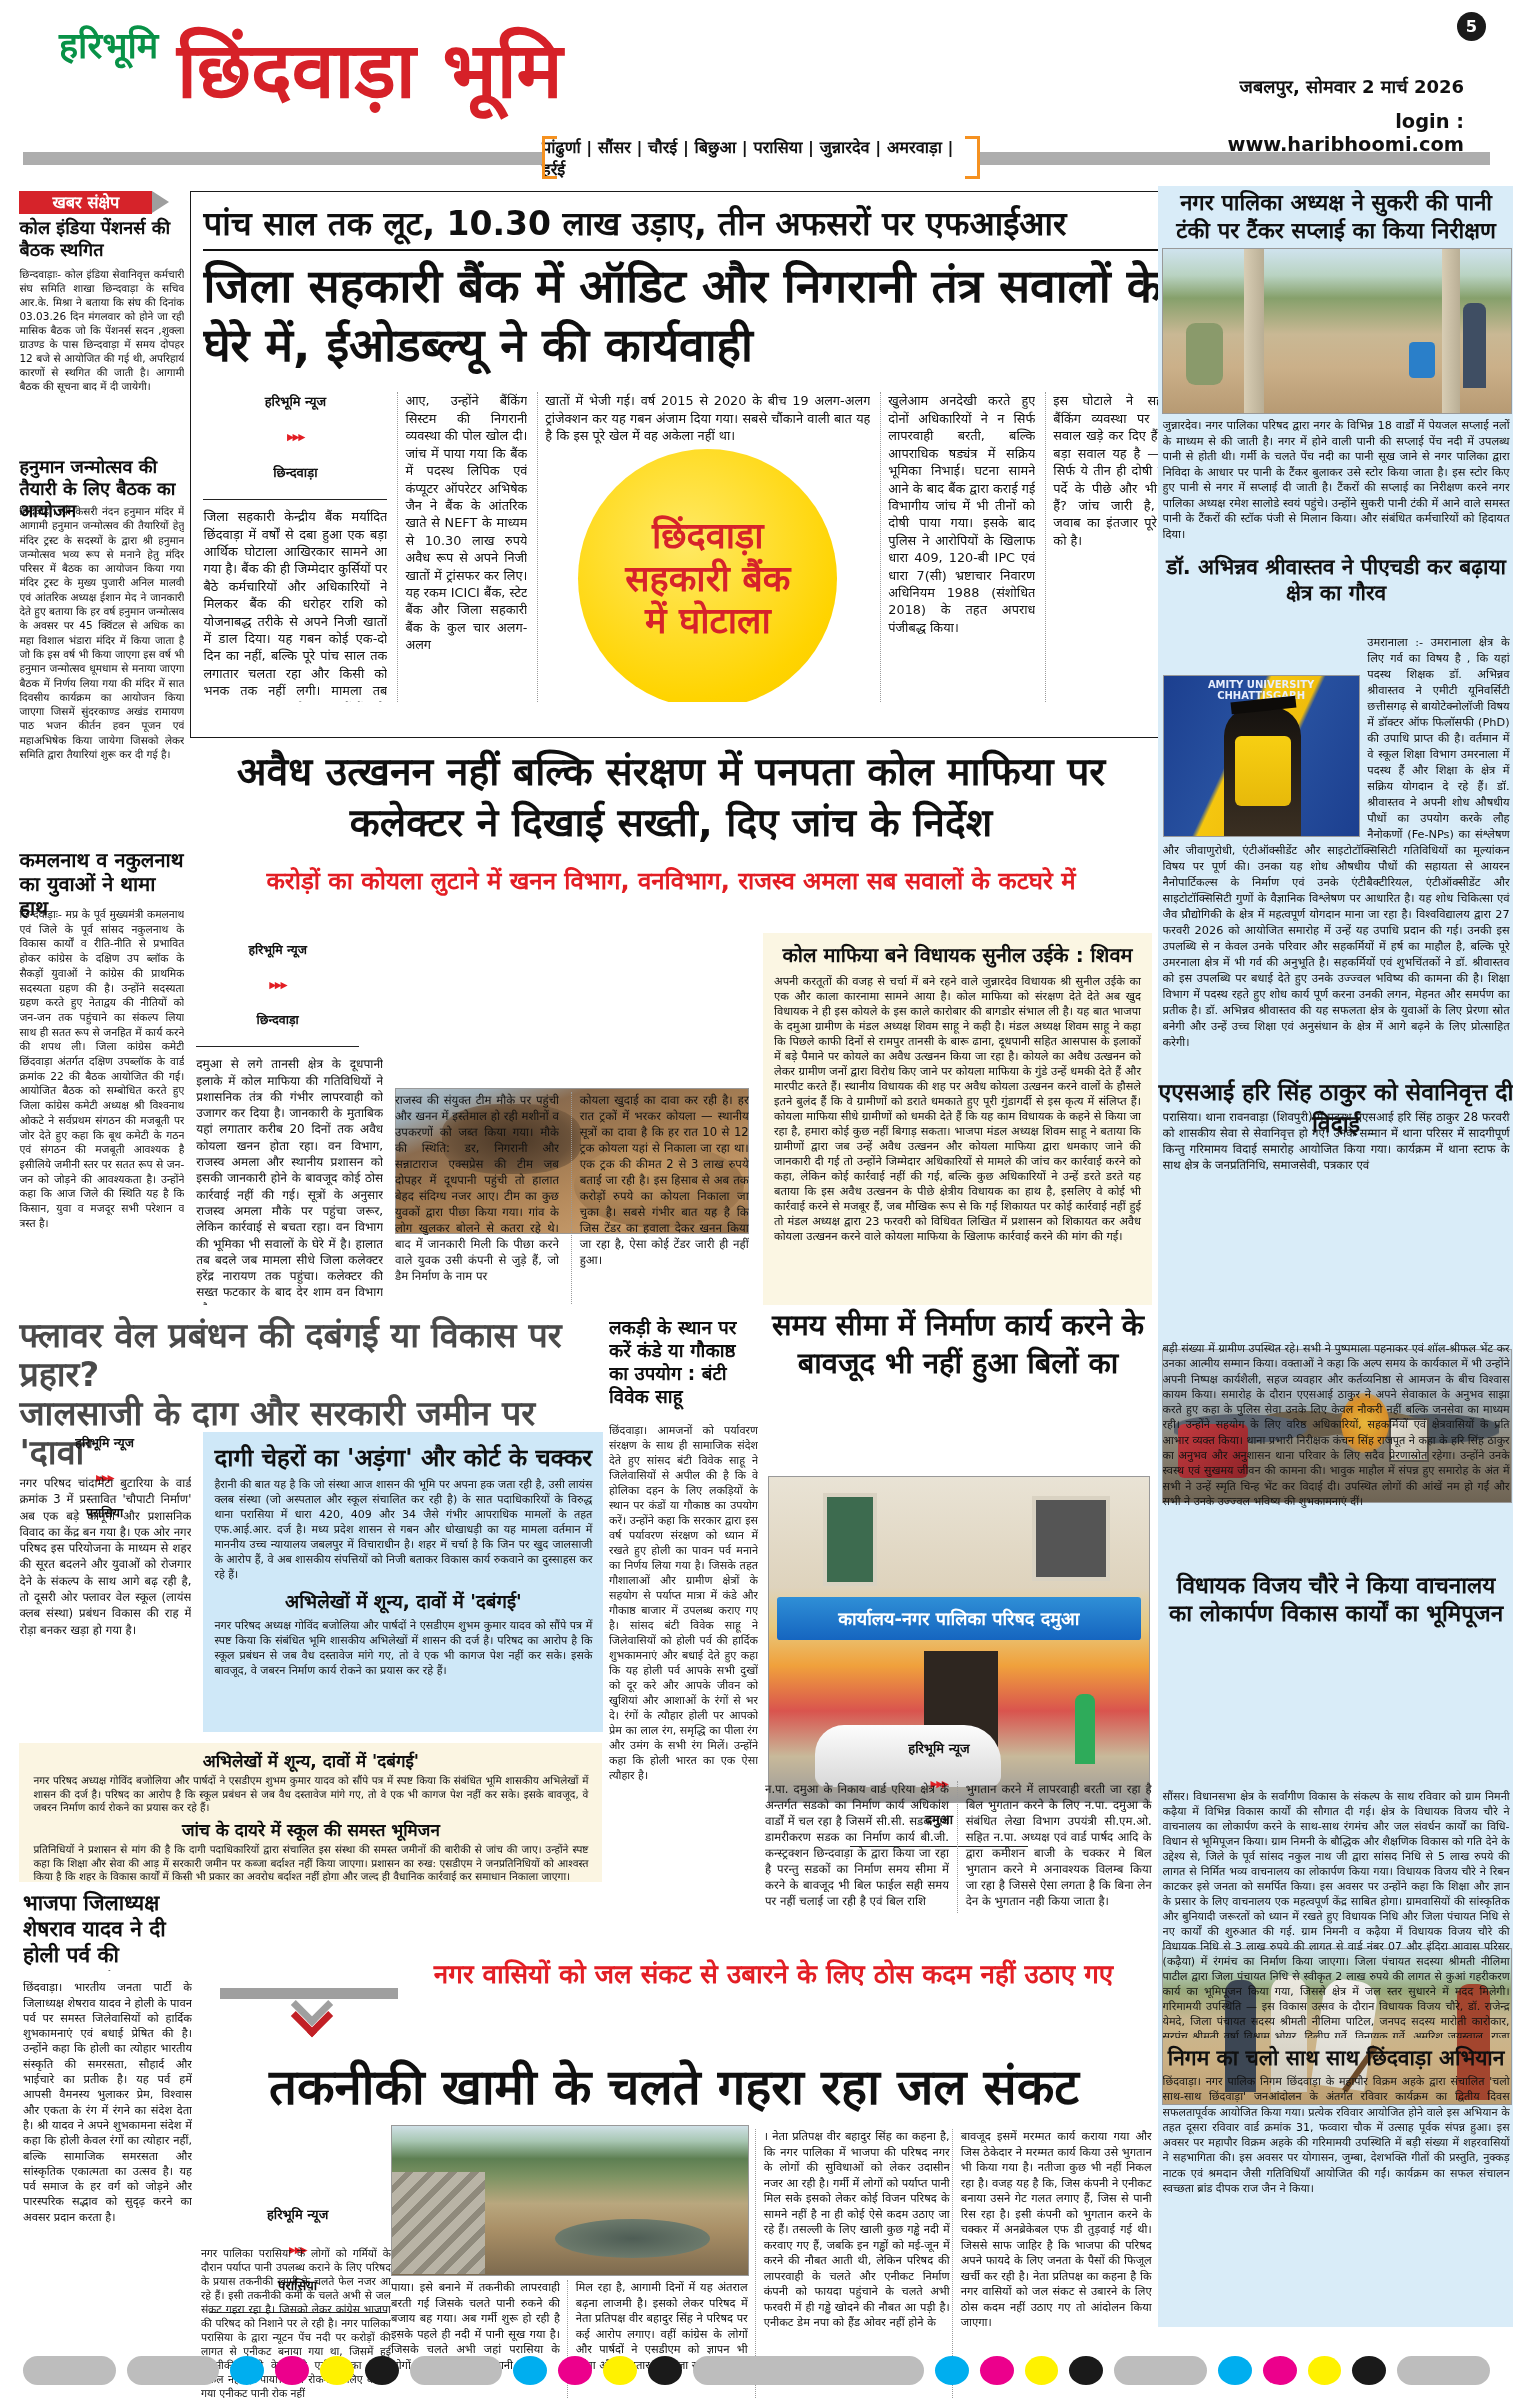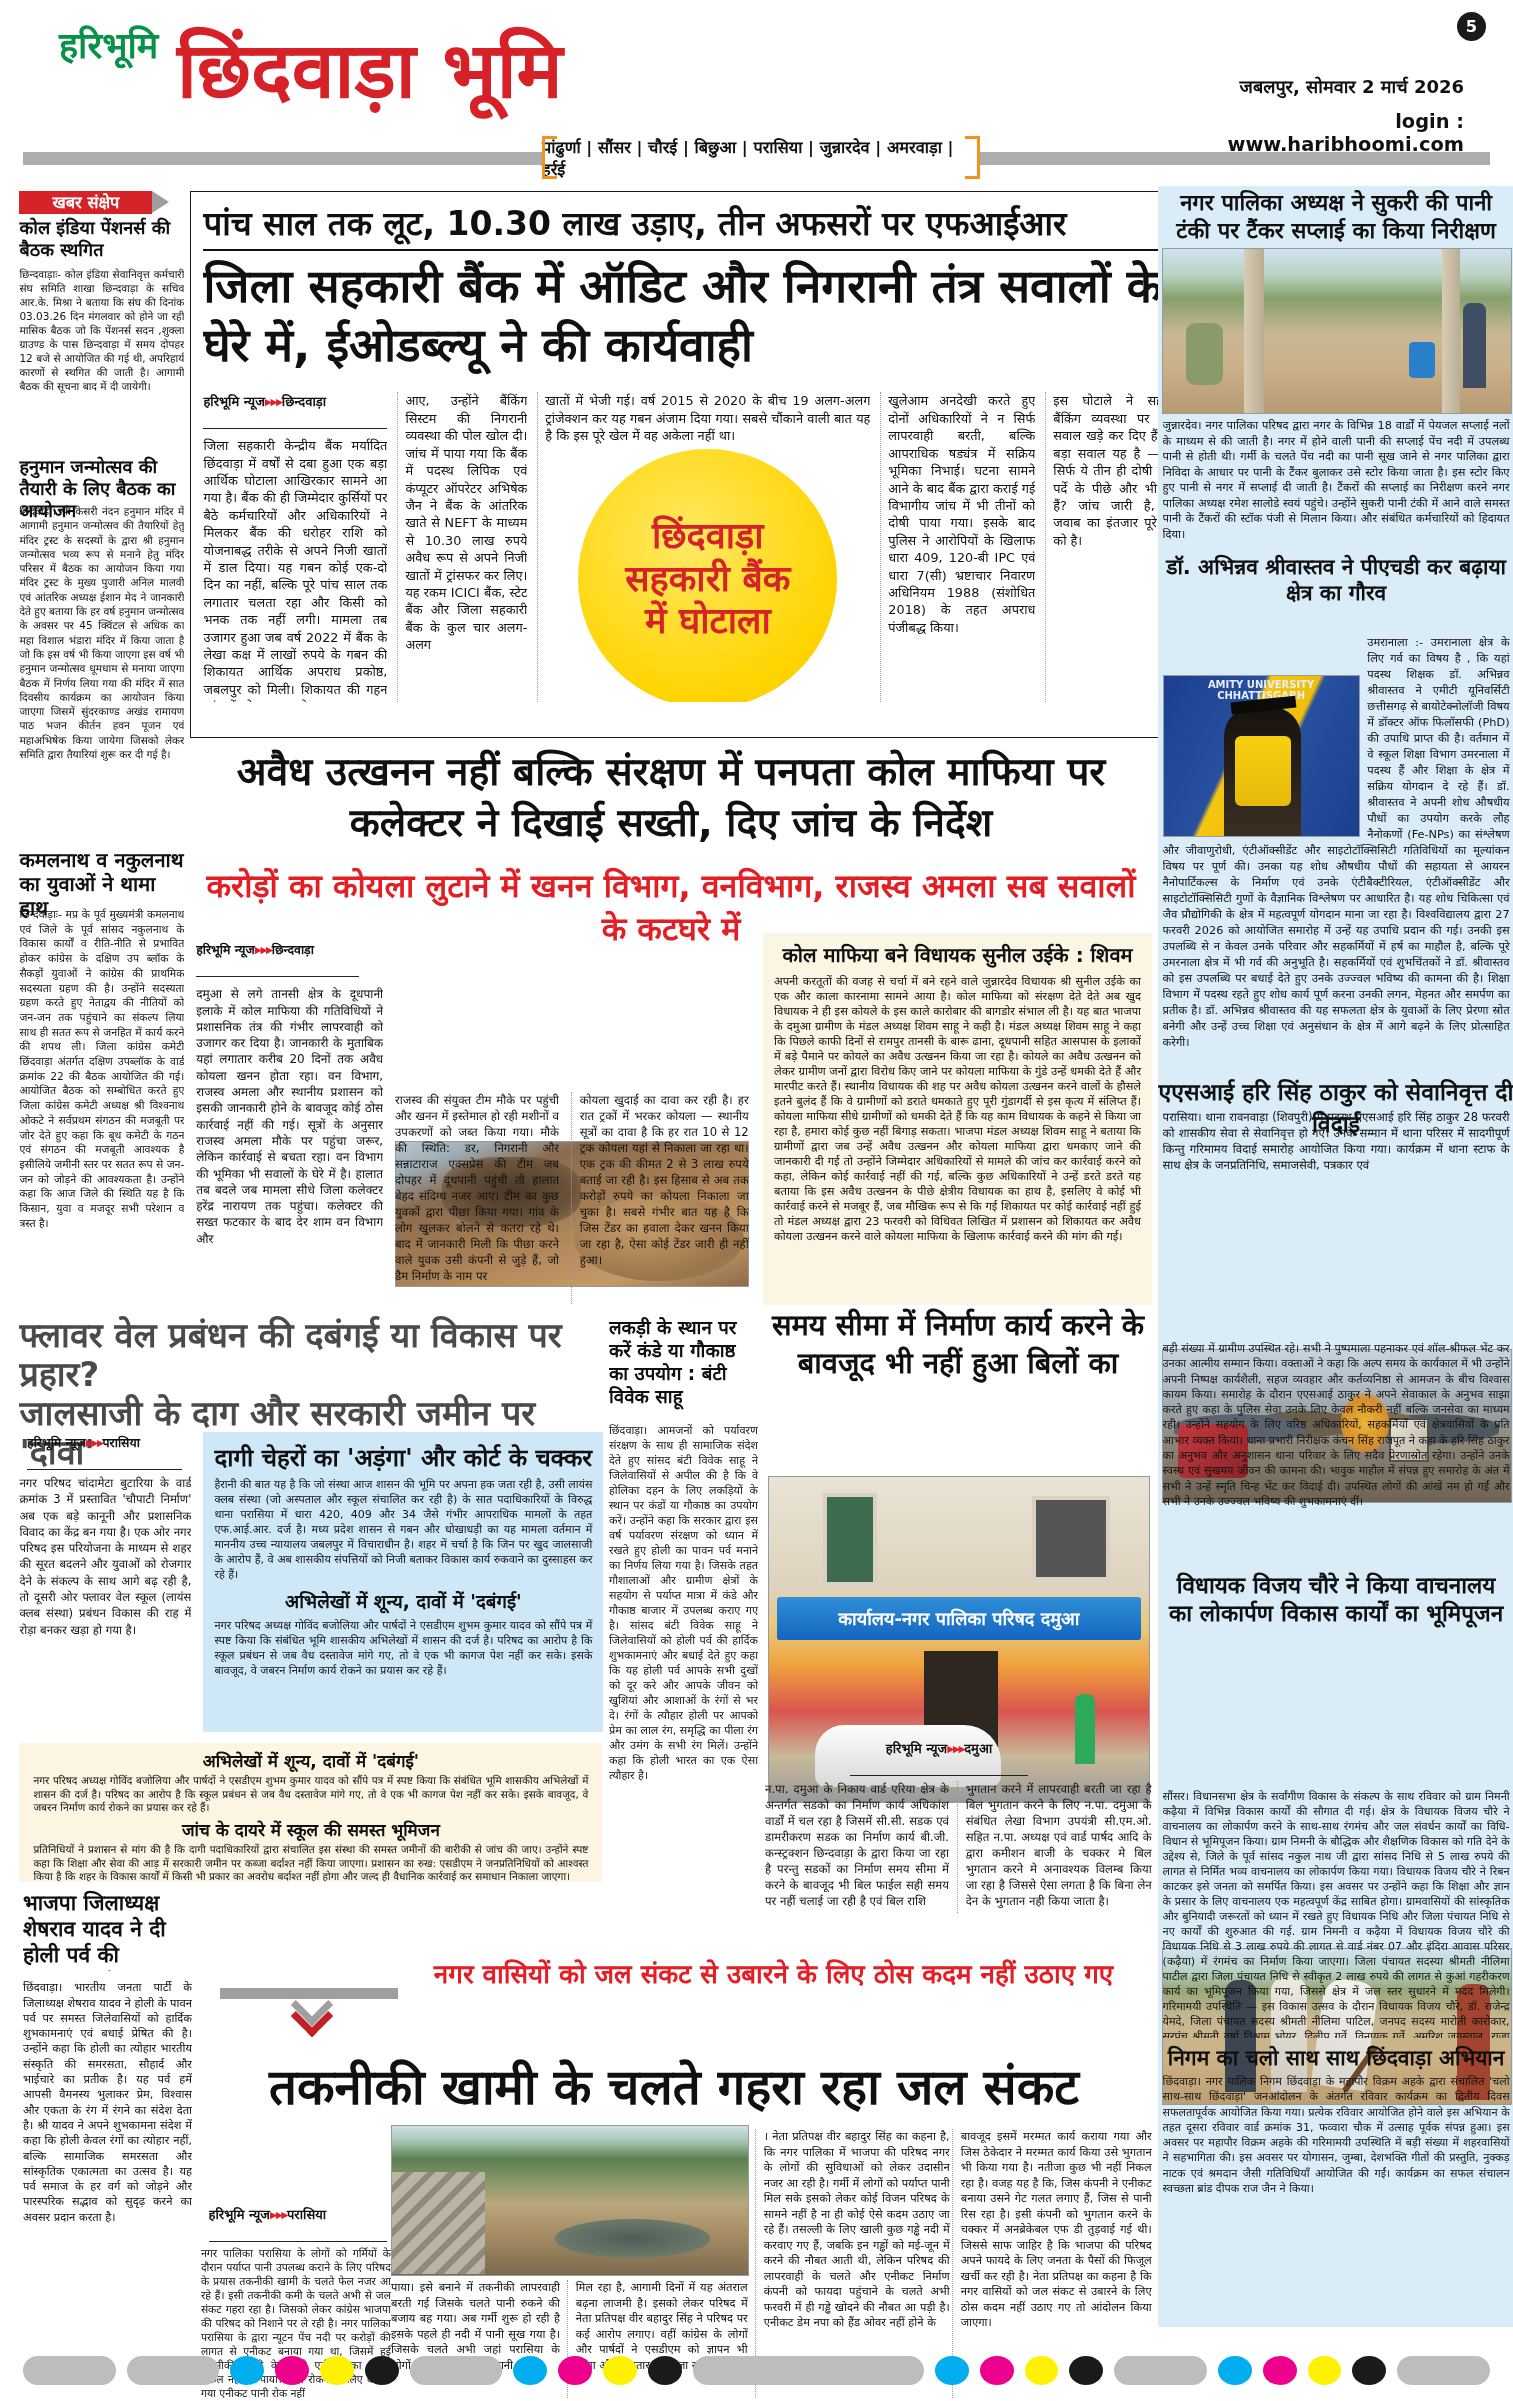--- a/index.html
+++ b/index.html
@@ -5,21 +5,21 @@
   html,body{margin:0;padding:0;background:#e8e8e8;}
   #page{position:relative;width:1514px;height:2401px;background:#ffffff;
     font-family:"DejaVu Sans",sans-serif;color:#111;overflow:hidden;}
   .abs{position:absolute;}
   .jt{text-align:justify;}
   .bold{font-weight:bold;}
   .center{text-align:center;}
   .clip{overflow:hidden;}
   .hl{font-weight:bold;color:#101010;}
   .byline{font-weight:bold;font-size:13px;border-bottom:1.5px solid #222;
-    padding-bottom:18px;display:flex;align-items:center;gap:0;white-space:nowrap;overflow:hidden;}
+    padding-bottom:18px;display:flex;align-items:center;gap:21px;white-space:nowrap;overflow:hidden;flex-direction:column;}
   .byline .arr{color:#e31e24;font-size:9.3px;letter-spacing:-1.5px;}
   .photo{position:relative;overflow:hidden;border:0.8px solid #999;}
   .vline{border-left:0.8px dotted #9a9a9a;}
   .colgap{display:flex;}
   p{margin:0;}
   
   .flag{background:#d6232a;color:#fff;font-weight:bold;text-align:center;}
   .flag-tail{position:absolute;left:133px;top:0;width:0;height:0;
     border-top:11.6px solid transparent;border-bottom:11.6px solid transparent;border-left:17px solid #9e9e9e;}
   
@@ -108,21 +108,21 @@
         <p class="jt" style="font-size:12.8px;line-height:17.4px;">खुलेआम अनदेखी करते हुए दोनों अधिकारियों ने न सिर्फ लापरवाही बरती, बल्कि आपराधिक षड्यंत्र में सक्रिय भूमिका निभाई। घटना सामने आने के बाद बैंक द्वारा कराई गई विभागीय जांच में भी तीनों को दोषी पाया गया। इसके बाद पुलिस ने आरोपियों के खिलाफ धारा 409, 120-बी IPC एवं धारा 7(सी) भ्रष्टाचार निवारण अधिनियम 1988 (संशोधित 2018) के तहत अपराध पंजीबद्ध किया।</p>
       </div>
       <div class="vline clip" style="flex:1;padding-left:7.7px;">
         <p class="jt" style="font-size:12.8px;line-height:17.4px;">इस घोटाले ने सहकारी बैंकिंग व्यवस्था पर गंभीर सवाल खड़े कर दिए हैं। अब बड़ा सवाल यह है — क्या सिर्फ ये तीन ही दोषी हैं, या पर्दे के पीछे और भी चेहरे हैं? जांच जारी है, और जवाब का इंतजार पूरे जिले को है।</p>
       </div>
     </div>
   </div>
 
   <div class="abs" style="left:190px;top:747px;width:962px;height:561px;">
     <div class="hl center clip" style="font-size:39px;line-height:1.3;height:108px;">अवैध उत्खनन नहीं बल्कि संरक्षण में पनपता कोल माफिया पर कलेक्टर ने दिखाई सख्ती, दिए जांच के निर्देश</div>
-    <div class="bold center" style="color:#e31e24;font-size:32px;margin-top:7.7px;">करोड़ों का कोयला लुटाने में खनन विभाग, वनविभाग, राजस्व अमला सब सवालों के कटघरे में</div>
+    <div class="bold center" style="color:#e31e24;font-size:24px;margin-top:7.7px;">करोड़ों का कोयला लुटाने में खनन विभाग, वनविभाग, राजस्व अमला सब सवालों के कटघरे में</div>
 
     <div class="abs clip" style="left:6.2px;top:194px;width:187px;height:364px;">
       <div class="byline" style="font-size:12.4px;width:163px;">
         <span>हरिभूमि न्यूज</span>
         <span class="arr">▶▶▶</span>
         <span>छिन्दवाड़ा</span>
       </div>
       <p class="jt" style="font-size:12px;line-height:16.3px;margin-top:9.3px;">दमुआ से लगे तानसी क्षेत्र के दूधपानी इलाके में कोल माफिया की गतिविधियों ने प्रशासनिक तंत्र की गंभीर लापरवाही को उजागर कर दिया है। जानकारी के मुताबिक यहां लगातार करीब 20 दिनों तक अवैध कोयला खनन होता रहा। वन विभाग, राजस्व अमला और स्थानीय प्रशासन को इसकी जानकारी होने के बावजूद कोई ठोस कार्रवाई नहीं की गई। सूत्रों के अनुसार राजस्व अमला मौके पर पहुंचा जरूर, लेकिन कार्रवाई से बचता रहा। वन विभाग की भूमिका भी सवालों के घेरे में है। हालात तब बदले जब मामला सीधे जिला कलेक्टर हरेंद्र नारायण तक पहुंचा। कलेक्टर की सख्त फटकार के बाद देर शाम वन विभाग और</p>
     </div>
 

